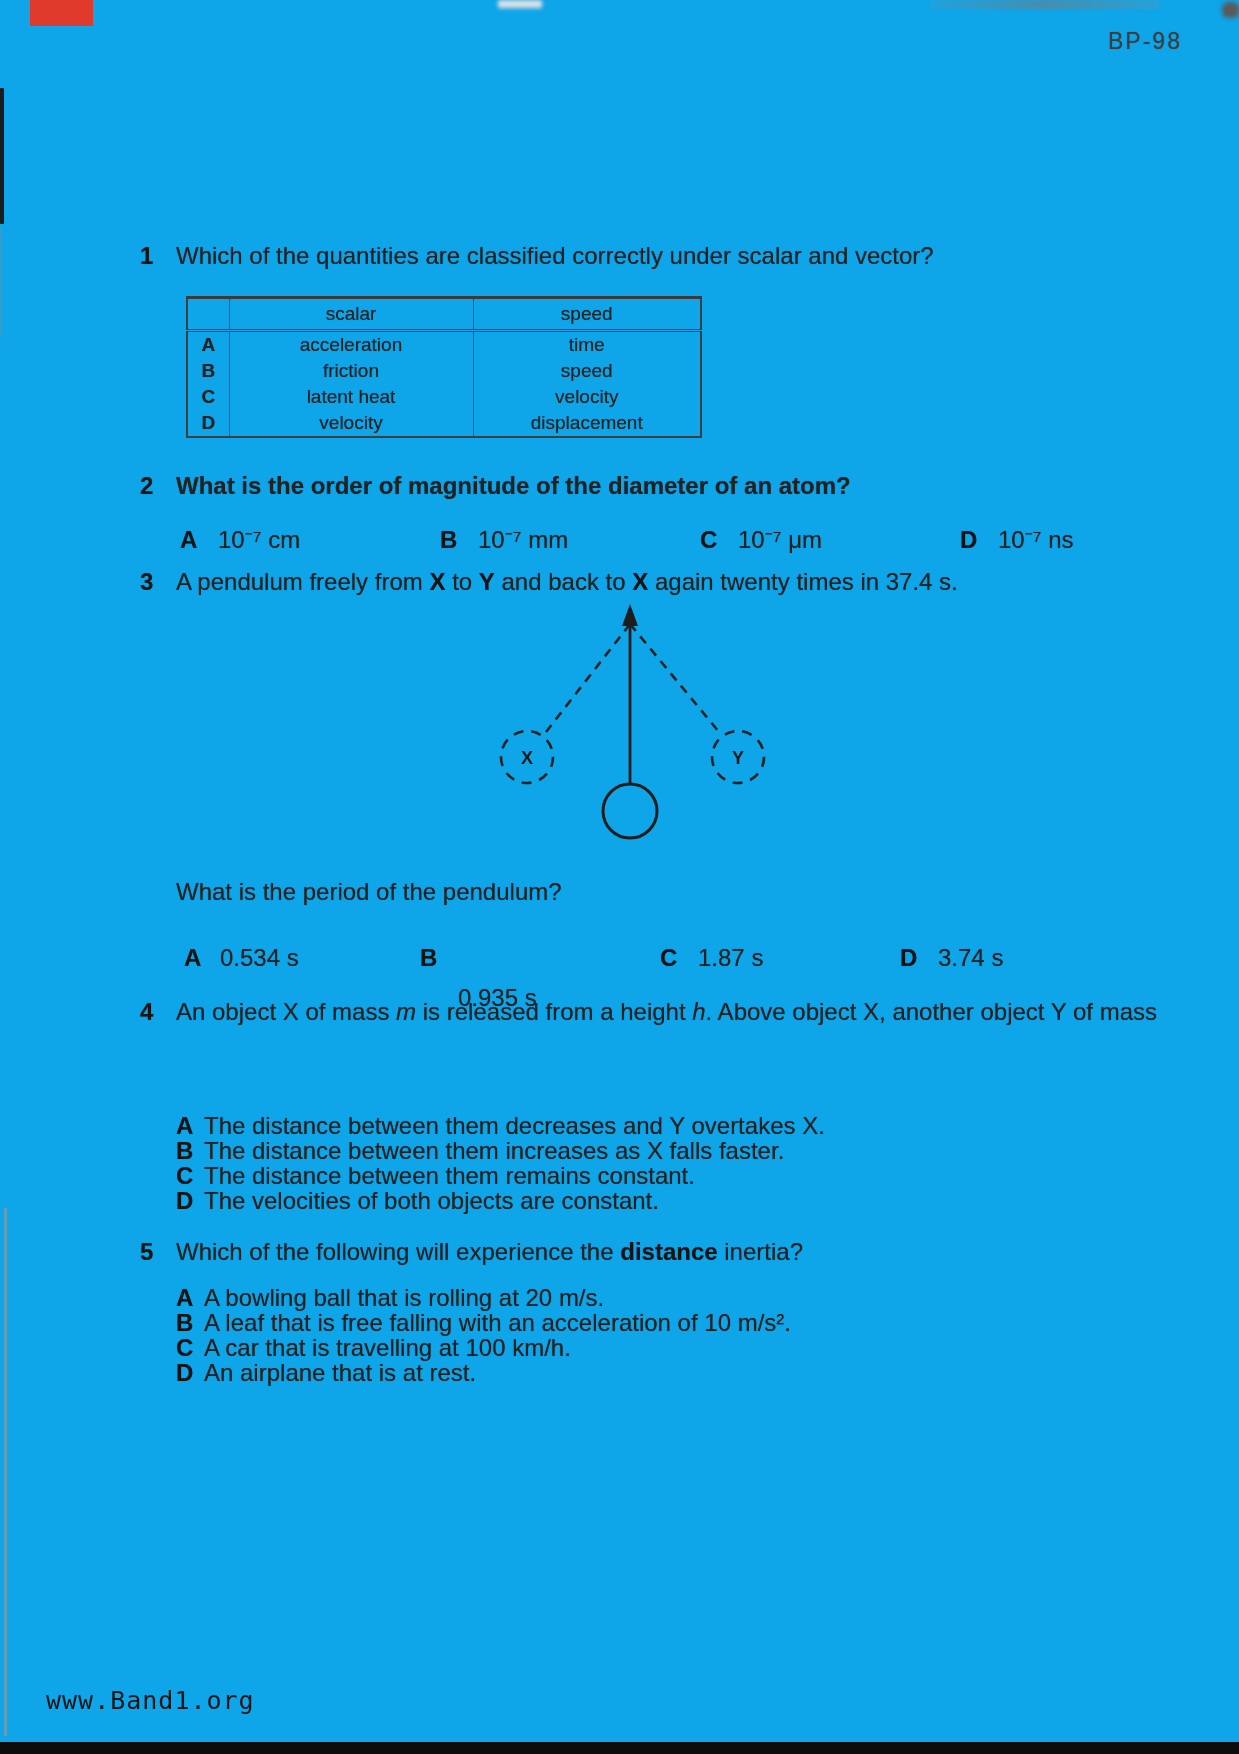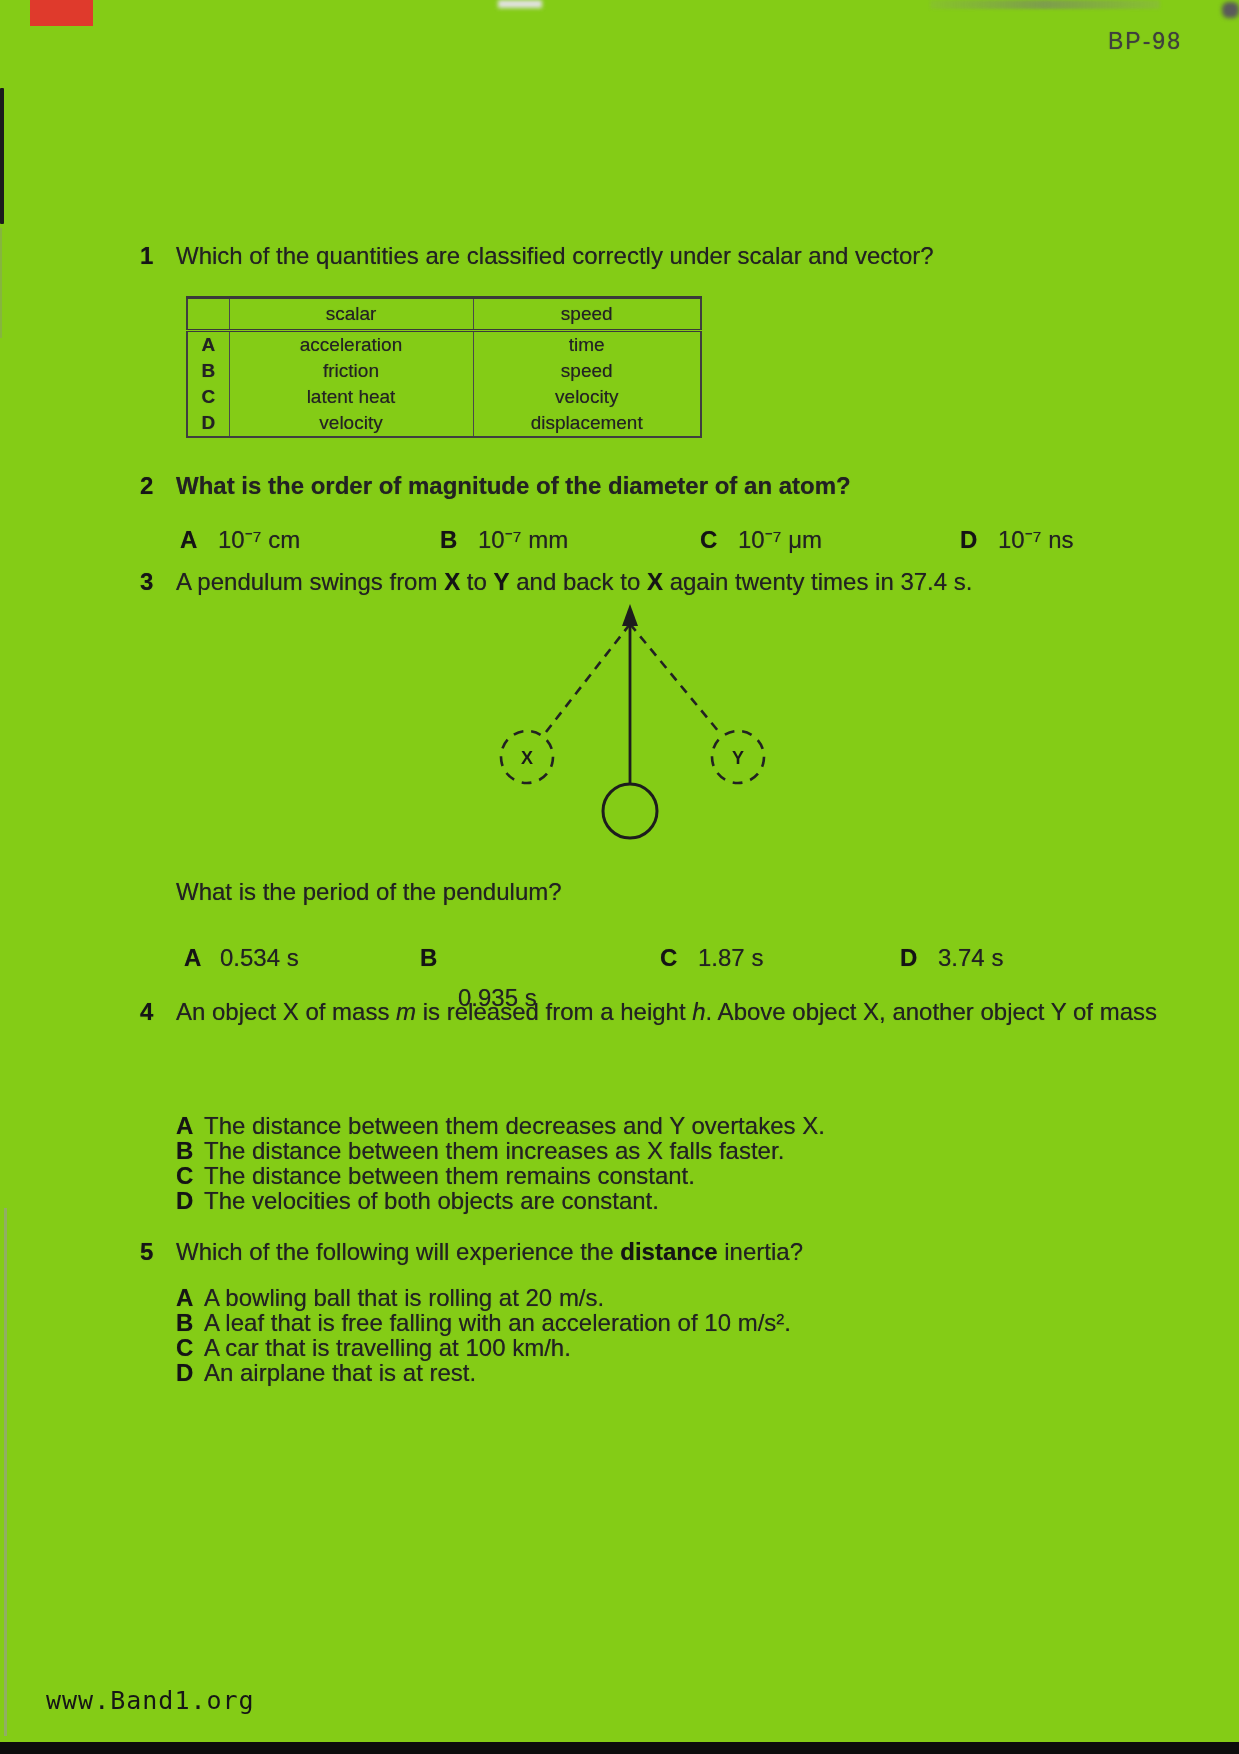--- a/index.html
+++ b/index.html
@@ -1,19 +1,19 @@
 <!DOCTYPE html>
 <html><head>
 <meta charset="utf-8">
 <style>
   html,body{margin:0;padding:0;background:#e8e8e8;}
   #page{
     position:relative;
     width:1239px;height:1754px;
-    background:#84cc16;
+    background:#0ea5e9;
     overflow:hidden;
     font-family:"Liberation Sans", sans-serif;
     color:#1e1e1e;
   }
   #content{
     position:absolute;inset:0;
     filter:blur(0.3px);
   }
   .txt{
     font-size:24px;line-height:23px;color:#222;
@@ -133,21 +133,21 @@
       <span style="position:absolute;left:478px;">10⁻⁷ mm</span>
       <span class="optletter" style="position:absolute;left:700px;">C</span>
       <span style="position:absolute;left:738px;">10⁻⁷ μm</span>
       <span class="optletter" style="position:absolute;left:960px;">D</span>
       <span style="position:absolute;left:998px;">10⁻⁷ ns</span>
     </div>
 
     <div class="abs txt" style="top:570px;left:0;width:1239px;">
       <span class="qnum" style="position:absolute;left:140px;">3</span>
       <span style="position:absolute;left:176px;">
-        <span>A pendulum swings from </span><b class="inl">X</b><span> to </span><b class="inl">Y</b><span> and back to </span><b class="inl">X</b><span> again twenty times in 37.4 s.</span>
+        <span>A pendulum freely from </span><b class="inl">X</b><span> to </span><b class="inl">Y</b><span> and back to </span><b class="inl">X</b><span> again twenty times in 37.4 s.</span>
       </span>
     </div>
 
     <svg id="pendulum" width="400" height="266" viewBox="0 0 400 266">
 
       <line x1="200" y1="26" x2="116" y2="134" stroke="#222" stroke-width="2.6" stroke-dasharray="9 7"></line>
       <line x1="200" y1="26" x2="289" y2="134" stroke="#222" stroke-width="2.6" stroke-dasharray="9 7"></line>
 
       <line x1="200" y1="24" x2="200" y2="187" stroke="#1d1d1d" stroke-width="2.8"></line>
       <path d="M200,6 L192,28 L208,28 Z" fill="#1d1d1d"></path>

